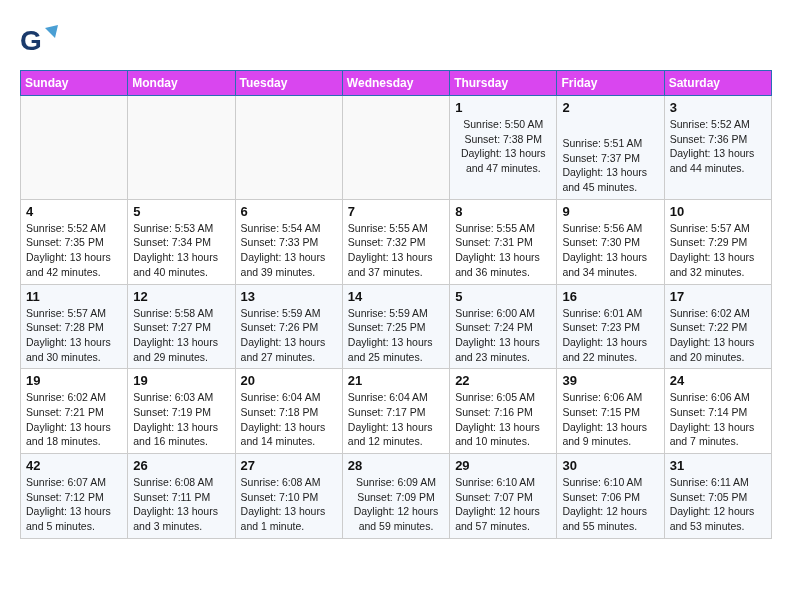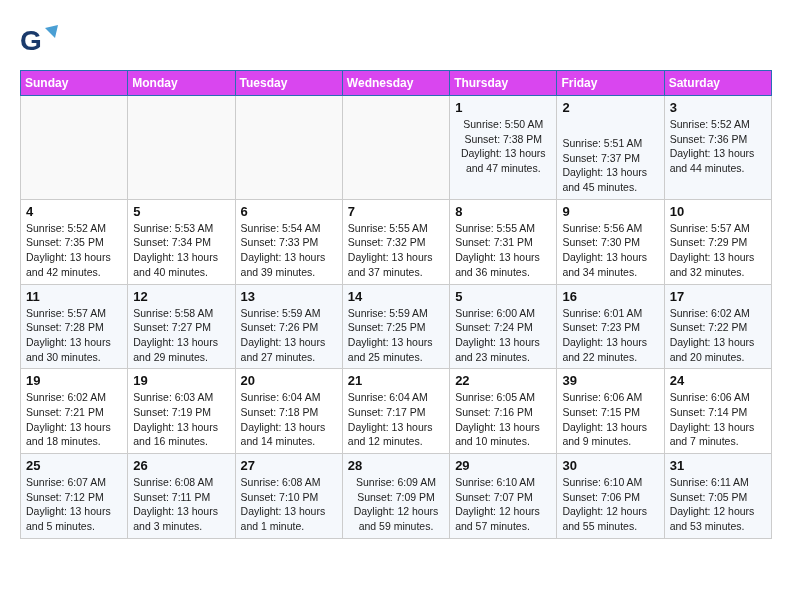--- a/index.html
+++ b/index.html
@@ -287,21 +287,21 @@
         <td>
           <div class="day-num">24</div>
           <div class="day-info" style="white-space: pre-line;">Sunrise: 6:06 AM
 Sunset: 7:14 PM
 Daylight: 13 hours
 and 7 minutes.</div>
         </td>
       </tr>
       <tr>
         <td>
-          <div class="day-num">25</div>
+          <div class="day-num">42</div>
           <div class="day-info" style="white-space: pre-line;">Sunrise: 6:07 AM
 Sunset: 7:12 PM
 Daylight: 13 hours
 and 5 minutes.</div>
         </td>
         <td>
           <div class="day-num">26</div>
           <div class="day-info" style="white-space: pre-line;">Sunrise: 6:08 AM
 Sunset: 7:11 PM
 Daylight: 13 hours

